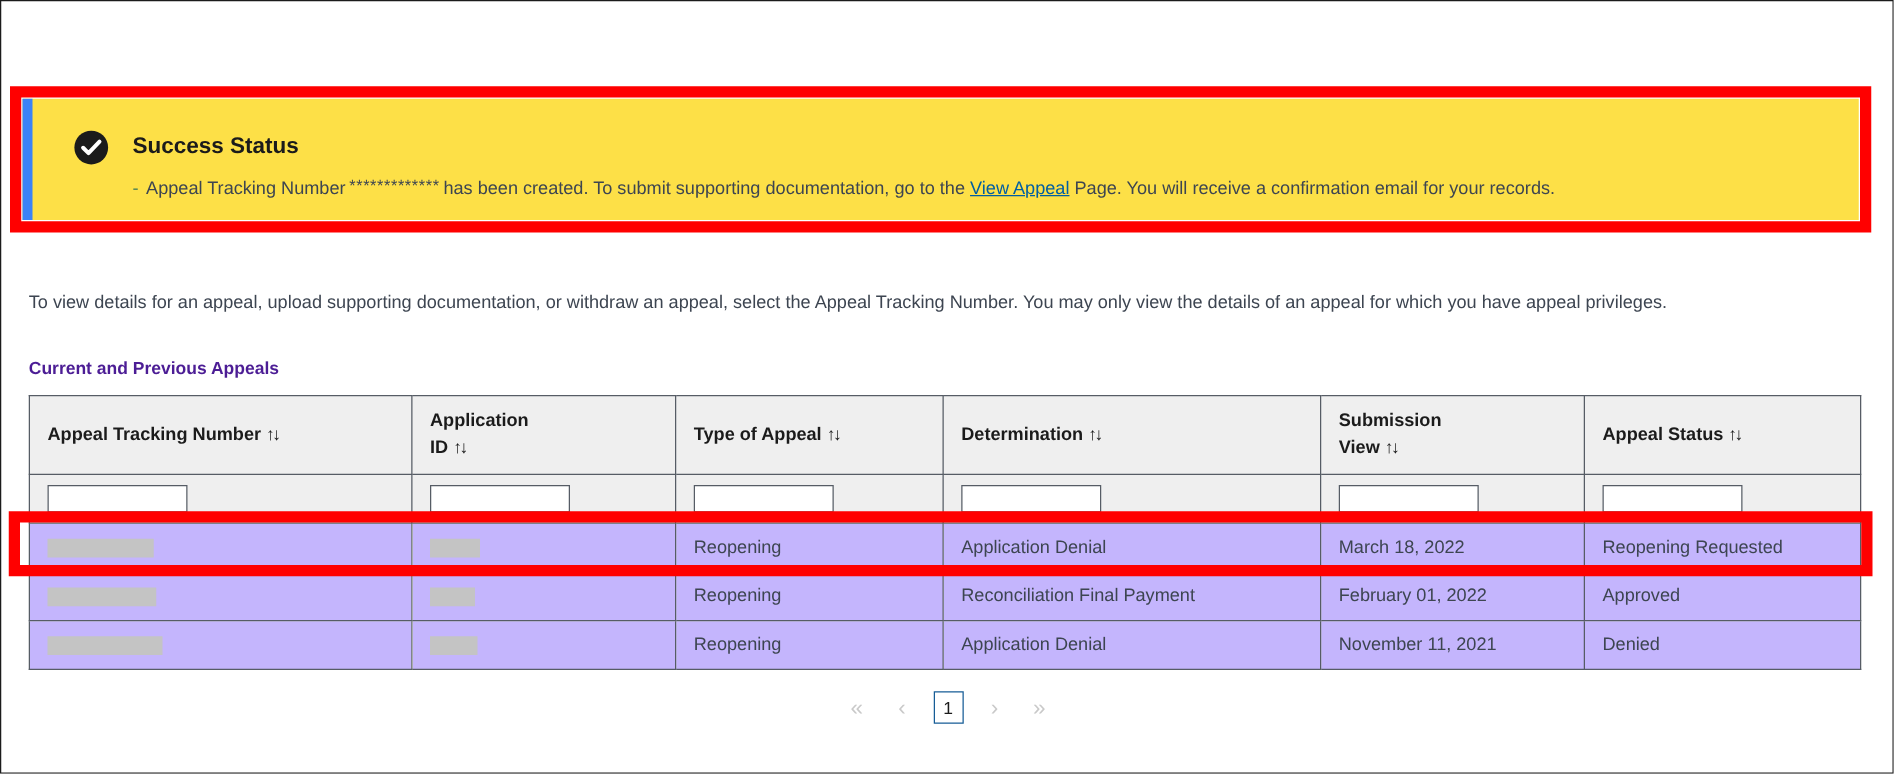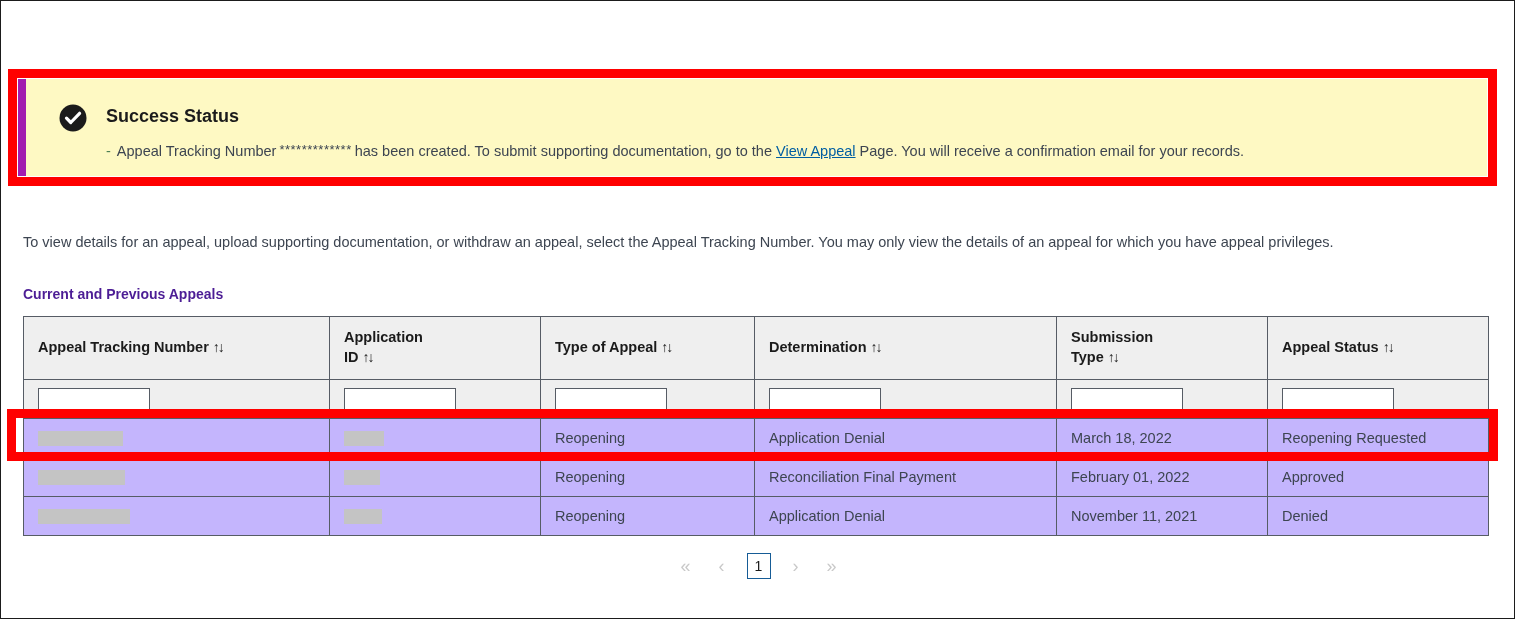--- a/index.html
+++ b/index.html
@@ -41,22 +41,22 @@
     width: 1489px;
     height: 117px;
     box-sizing: border-box;
   }
   .alert {
     position: absolute;
     left: 10px;
     top: 10px;
     right: 10px;
     bottom: 10px;
-    background: #fef9c3;
-    border-left: 8px solid #a21caf;
+    background: #fde047;
+    border-left: 8px solid #3b82f6;
     box-sizing: border-box;
     text-decoration: underline;
   }
   .alert-icon {
     position: absolute;
     left: 33px;
     top: 25px;
     width: 28px;
     height: 28px;
   }
@@ -309,21 +309,21 @@
             <span>ID</span><span class="sort-icon">↑↓</span>
           </th>
           <th>
             <span>Type of Appeal</span><span class="sort-icon">↑↓</span>
           </th>
           <th>
             <span>Determination</span><span class="sort-icon">↑↓</span>
           </th>
           <th>
             <span>Submission</span><br>
-            <span>Type</span><span class="sort-icon">↑↓</span>
+            <span>View</span><span class="sort-icon">↑↓</span>
           </th>
           <th>
             <span>Appeal Status</span><span class="sort-icon">↑↓</span>
           </th>
         </tr>
         <tr class="filter-row">
           <td>
             <input class="filter-input" type="text" value="" style="">
           </td>
           <td>

